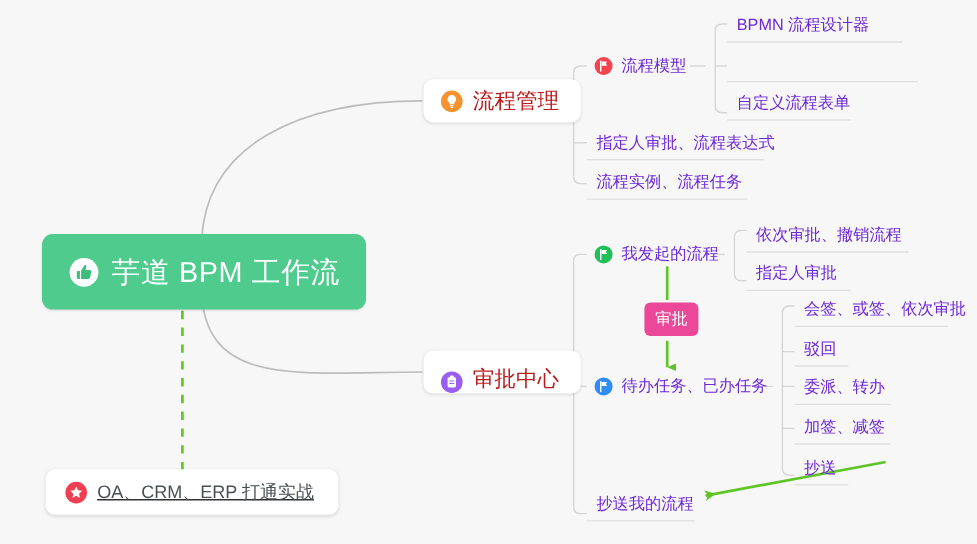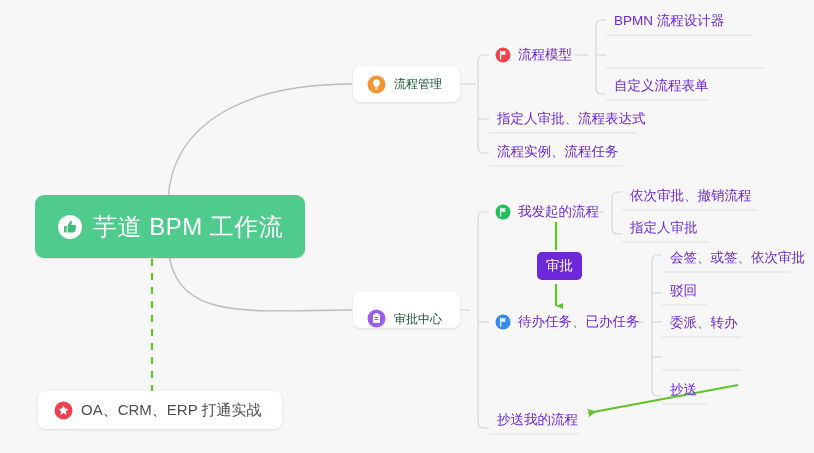--- a/index.html
+++ b/index.html
@@ -54,26 +54,27 @@
 
   
   .node-card {
     background: #ffffff;
     border-radius: 8px;
     padding: 0 18px 0 14px;
     height: 36px;
     box-shadow: 0 1px 3px rgba(0,0,0,0.11);
   }
   .node-card .label {
-    color: #14532d;
-    font-size: 12px;
+    color: #b91c1c;
+    font-size: 18px;
   }
   .node-note {
     height: 38px;
     padding: 0 20px 0 16px;
+    text-decoration: underline;
   }
   .node-note .label {
     font-size: 15px;
     color: #4a4f55;
   }
 
   
   .node-text {
     height: 30px;
     padding: 0 10px 0 8px;
@@ -81,21 +82,21 @@
   .node-text .label {
     color: #6d28d9;
     font-size: 13.5px;
   }
   .node-text.has-icon {
     padding-left: 6px;
   }
 
   
   .node-tag {
-    background: #6d28d9;
+    background: #ec4899;
     border-radius: 5px;
     height: 28px;
     padding: 0 9px;
     justify-content: center;
   }
   .node-tag .label {
     color: #ffffff;
     font-size: 13.5px;
   }
 
@@ -316,20 +317,23 @@
 
   <div class="node node-text" style="left:662px; top:243px;">
     <span class="label">会签、或签、依次审批</span>
   </div>
   <div class="node node-text" style="left:662px; top:276px;">
     <span class="label">驳回</span>
   </div>
   <div class="node node-text" style="left:662px; top:308px;">
     <span class="label">委派、转办</span>
   </div>
+  <div class="node node-text" style="left:662px; top:341px;">
+    <span class="label">加签、减签</span>
+  </div>
   <div class="node node-text" style="left:662px; top:375px;">
     <span class="label">抄送</span>
   </div>
 
   <div class="node node-text" style="left:489px; top:405px;">
     <span class="label">抄送我的流程</span>
   </div>
 
 </div>
 

